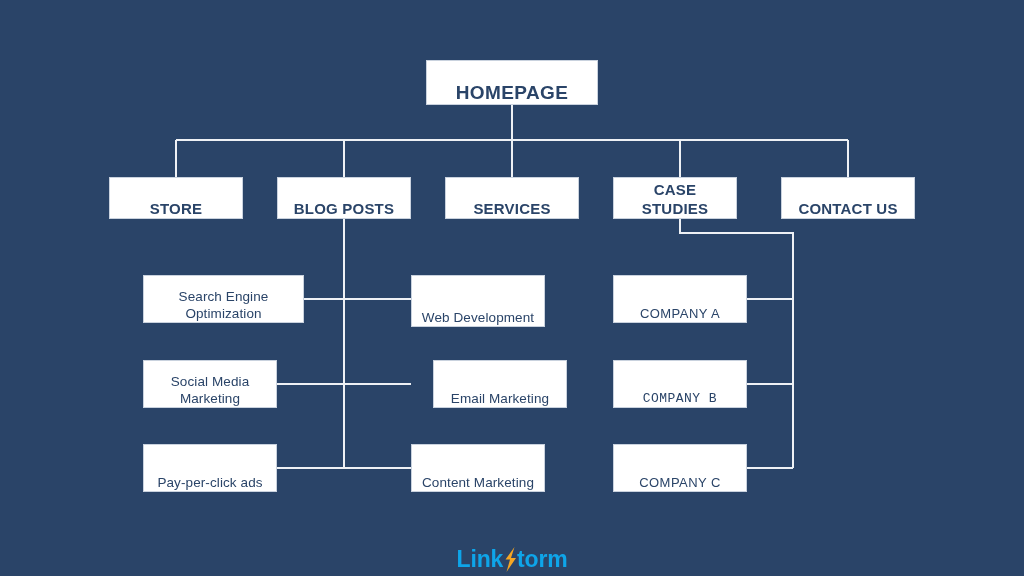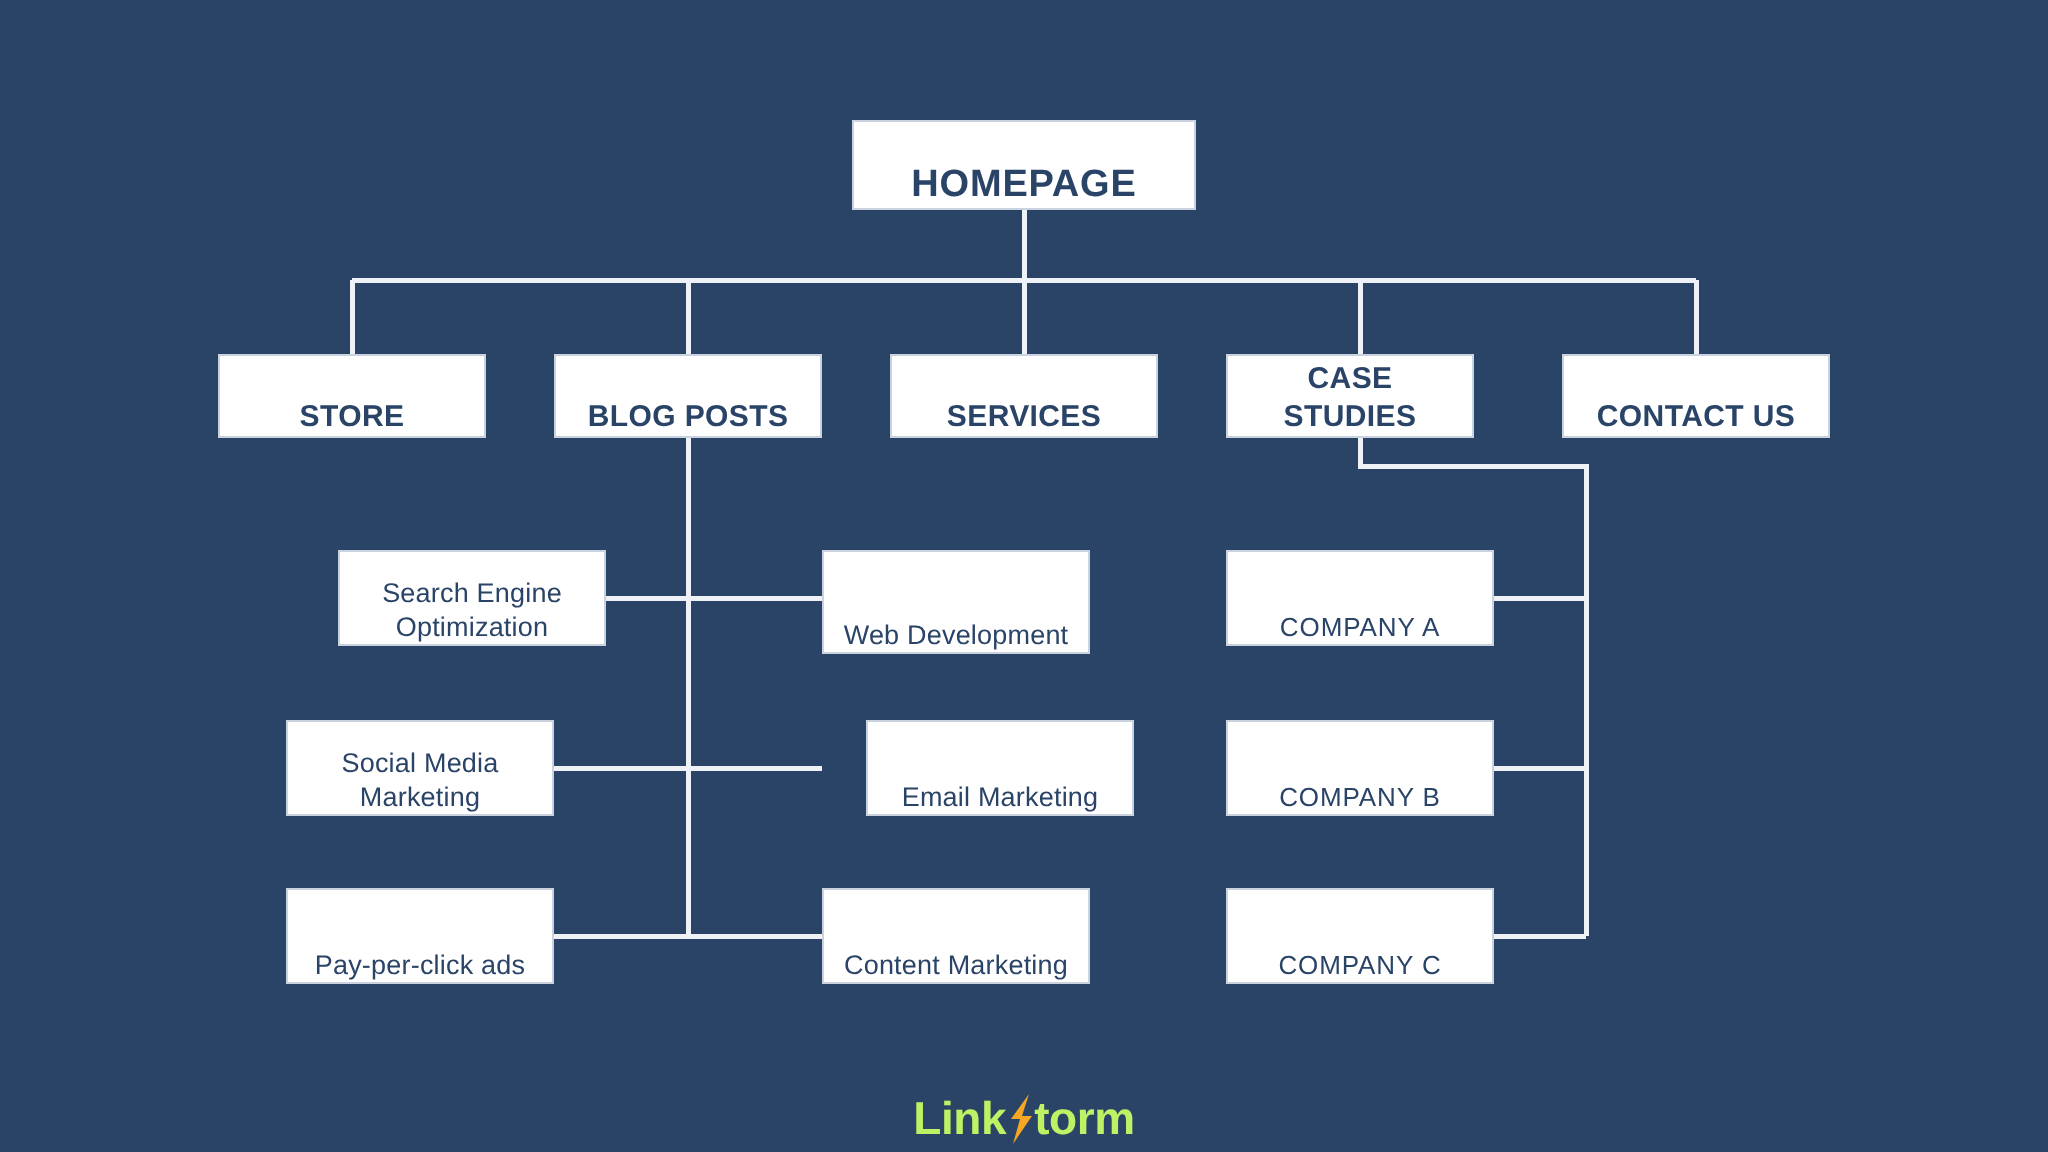--- a/index.html
+++ b/index.html
@@ -71,21 +71,21 @@
     position: absolute;
     left: 0;
     top: 544px;
     width: 1024px;
     height: 30px;
     display: flex;
     align-items: center;
     justify-content: center;
   }
   .logo-text {
-    color: #bef264;
+    color: #0ea5e9;
     font-size: 23px;
     font-weight: bold;
     letter-spacing: -0.2px;
     line-height: 1;
   }
   .logo-bolt {
     display: inline-block;
     width: 15px;
     height: 25px;
     margin: 0 -1px 0 0;
@@ -135,21 +135,21 @@
   <div class="node level2" style="left:445px; top:177px; width:134px; height:42px;">
     <span>SERVICES</span>
   </div>
   <div class="node level2" style="left:613px; top:177px; width:124px; height:42px;">
     <span>CASE STUDIES</span>
   </div>
   <div class="node level2" style="left:781px; top:177px; width:134px; height:42px;">
     <span>CONTACT US</span>
   </div>
 
-  <div class="node leaf" style="left:143px; top:275px; width:134px; height:48px;margin-left:26px;">
+  <div class="node leaf" style="left:143px; top:275px; width:161px; height:48px;">
     <span>Search Engine Optimization</span>
   </div>
   <div class="node leaf" style="left:143px; top:360px; width:134px; height:48px;">
     <span>Social Media Marketing</span>
   </div>
   <div class="node leaf" style="left:143px; top:444px; width:134px; height:48px;">
     <span>Pay-per-click ads</span>
   </div>
 
   <div class="node leaf" style="left:411px; top:275px; width:134px; height:52px;">
@@ -158,21 +158,21 @@
   <div class="node leaf" style="left:433px; top:360px; width:134px; height:48px;">
     <span>Email Marketing</span>
   </div>
   <div class="node leaf" style="left:411px; top:444px; width:134px; height:48px;">
     <span>Content Marketing</span>
   </div>
 
   <div class="node company" style="left:613px; top:275px; width:134px; height:48px;">
     <span>COMPANY A</span>
   </div>
-  <div class="node company" style="left:613px; top:360px; width:134px; height:48px;">
+  <div class="node company" style="left:613px; top:360px; width:134px; height:48px;font-family:Liberation Mono, monospace;">
     <span>COMPANY B</span>
   </div>
   <div class="node company" style="left:613px; top:444px; width:134px; height:48px;">
     <span>COMPANY C</span>
   </div>
 
   <div id="logo">
     <span class="logo-text">Link</span>
     <span class="logo-bolt">
       <svg viewBox="0 0 15 25" xmlns="http://www.w3.org/2000/svg" width="15" height="25">

